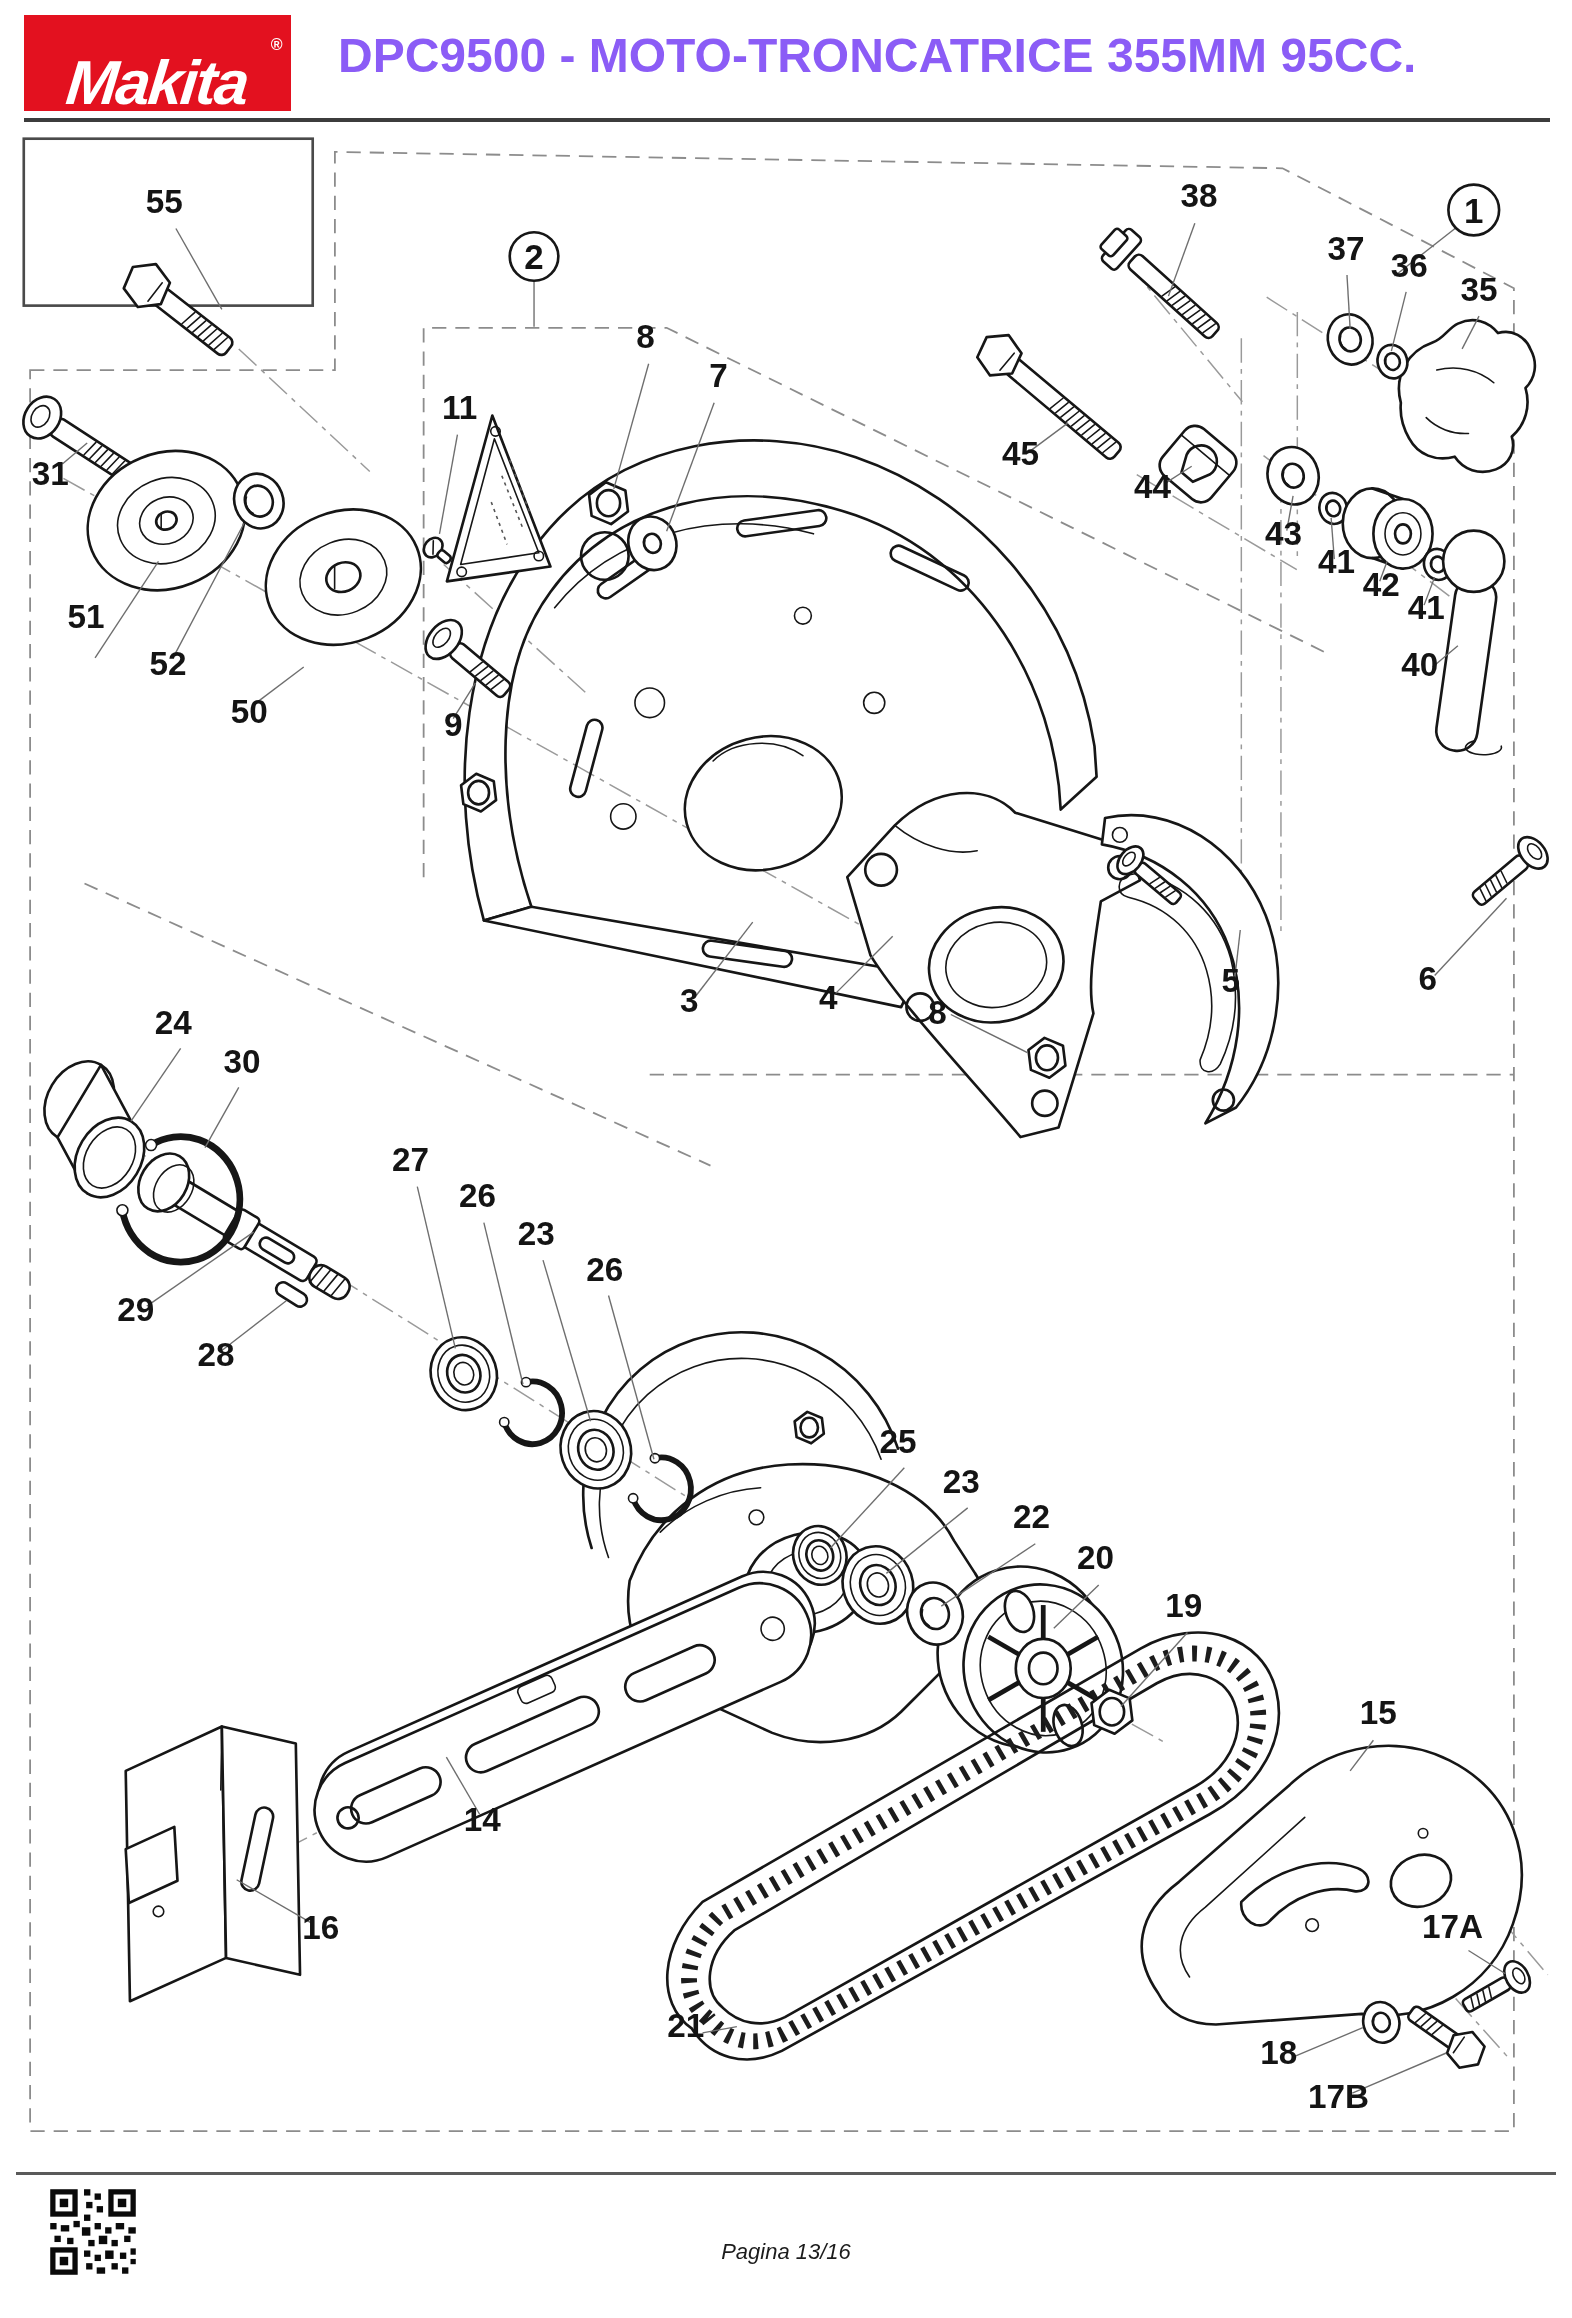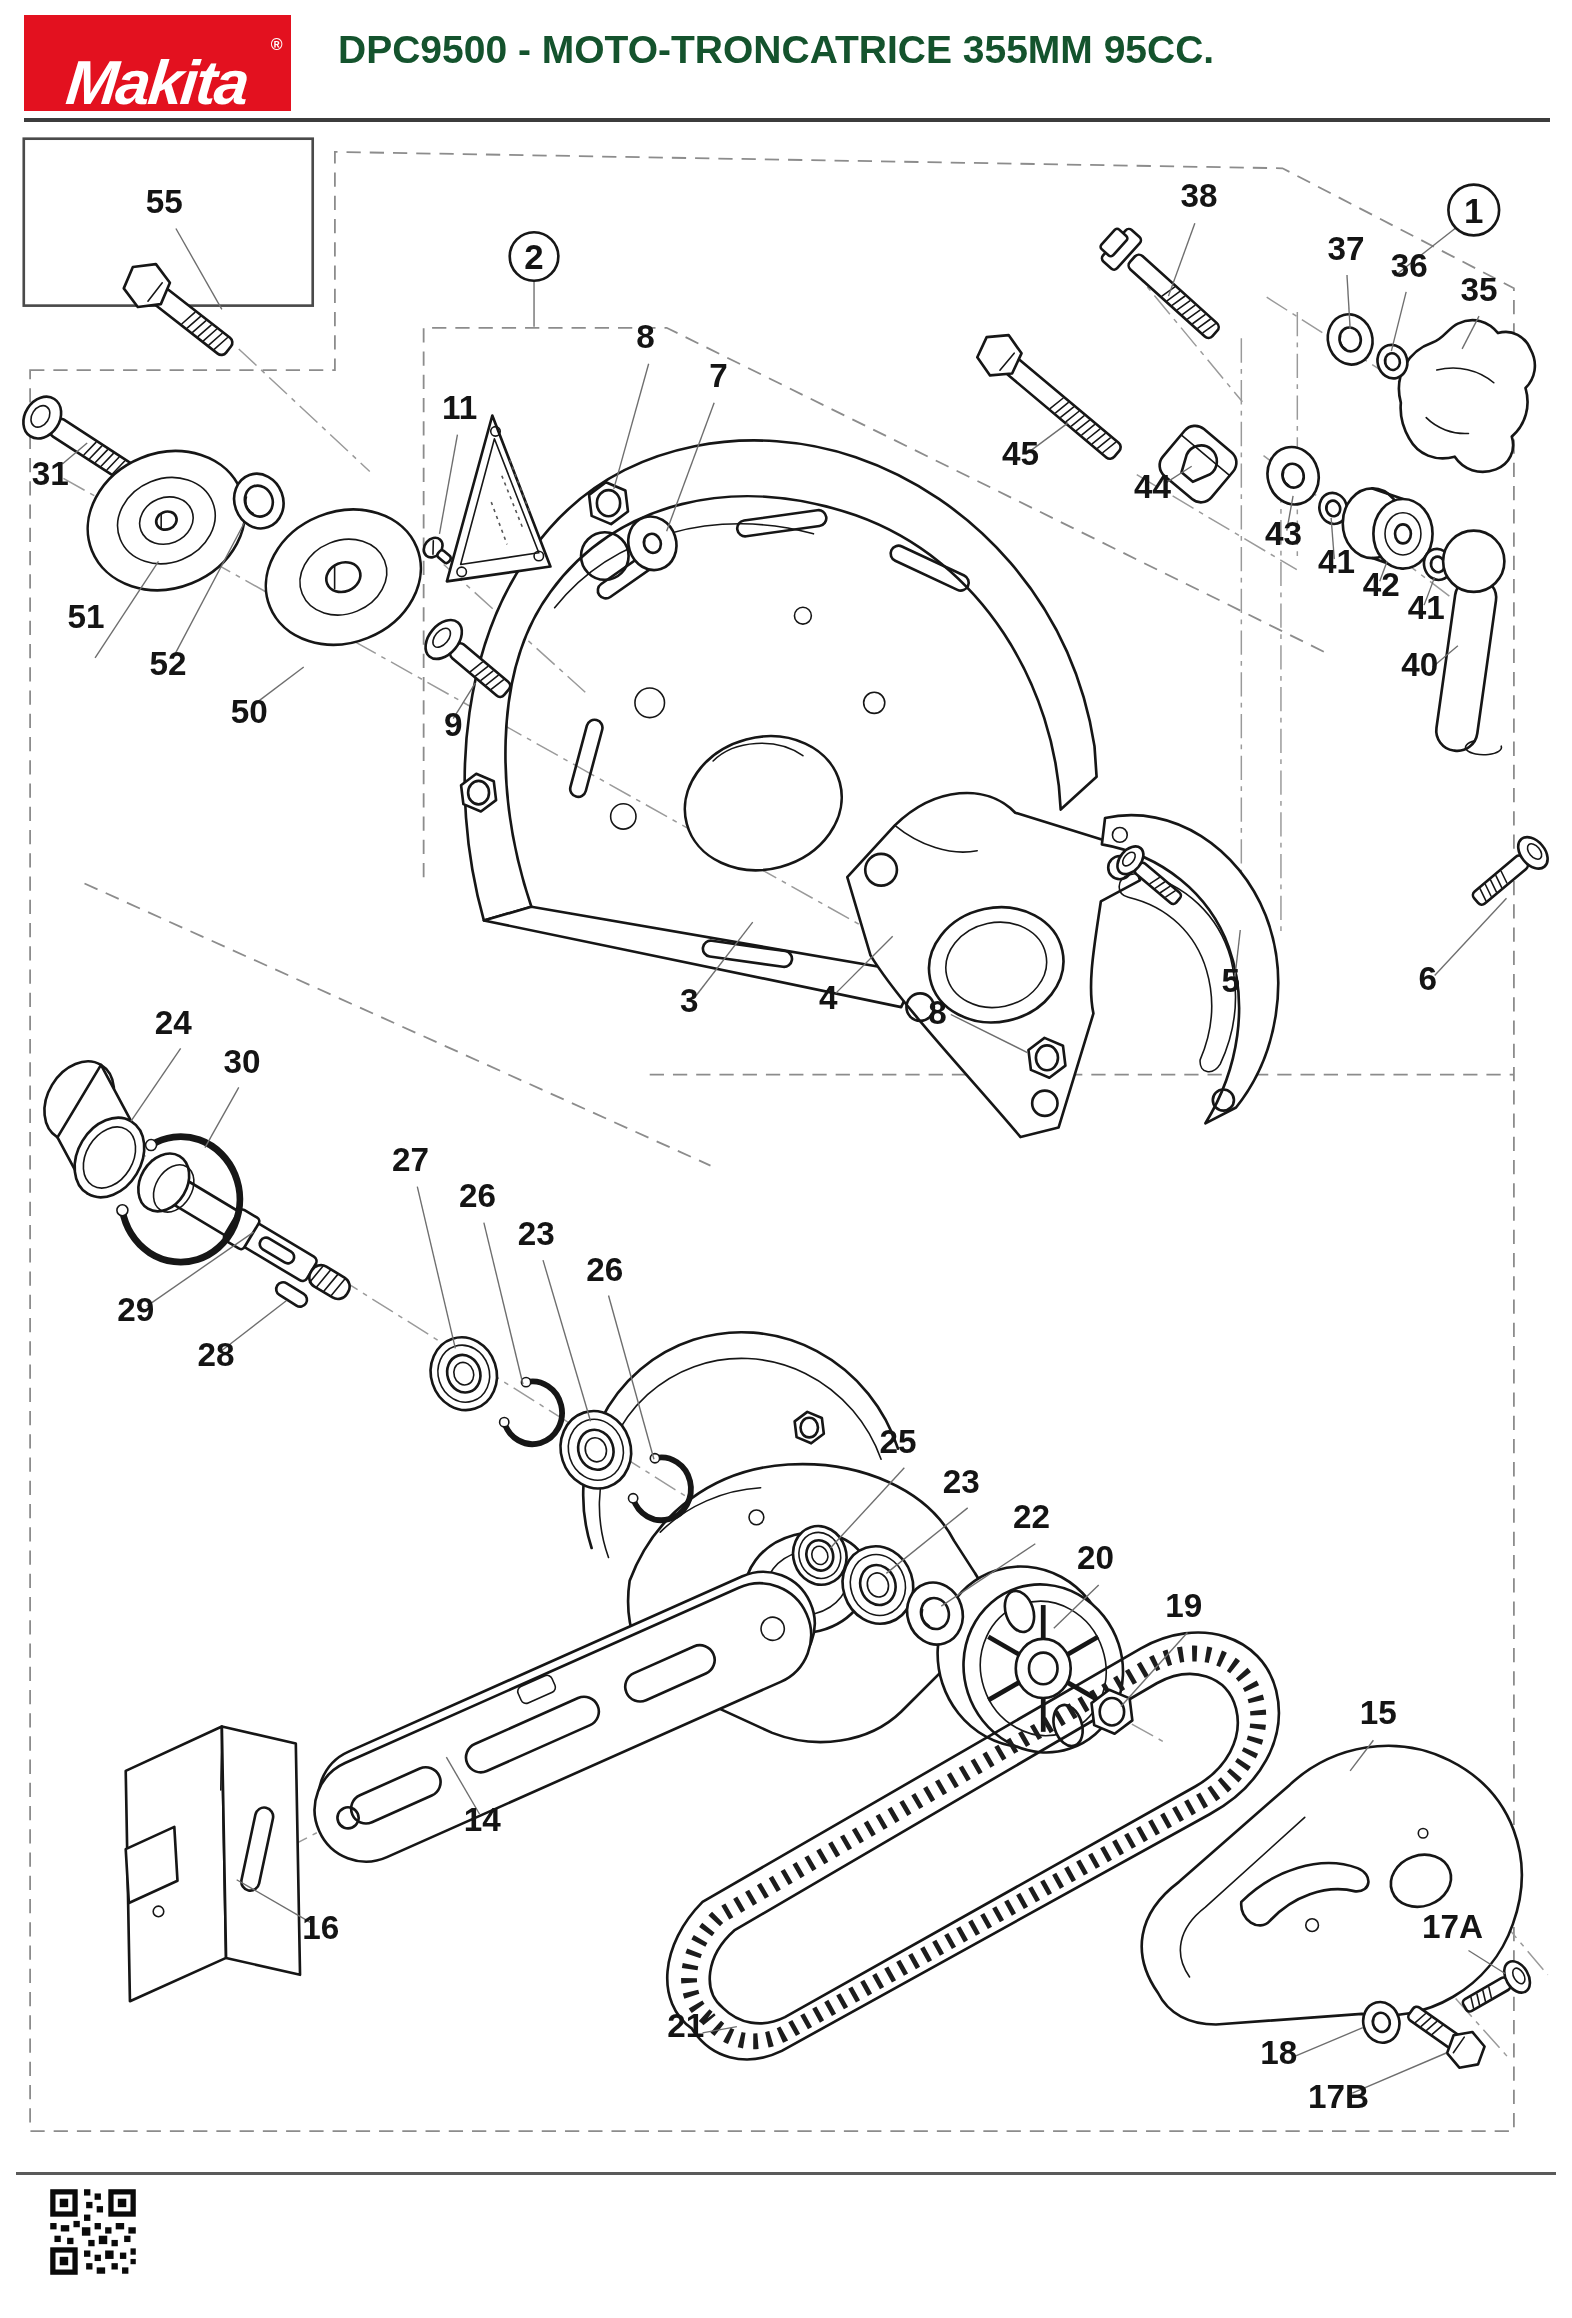--- a/index.html
+++ b/index.html
@@ -3,22 +3,22 @@
 <meta charset="utf-8">
 <style>
   html,body{margin:0;padding:0;background:#e8e8e8;}
   .page{position:relative;width:1572px;height:2319px;background:#ffffff;overflow:hidden;
         font-family:"Liberation Sans",sans-serif;}
   .logo{position:absolute;left:24px;top:15px;width:267px;height:96px;display:flex;
         align-items:flex-end;justify-content:center;}
   .logo-text{color:#fff;font-style:italic;font-weight:900;font-size:62px;line-height:1;
         transform:skewX(-6deg) translateY(3.2px);letter-spacing:-2.1px;}
   .logo-reg{position:absolute;right:8.5px;top:21px;color:#fff;font-size:16px;font-weight:700;}
-  .title{position:absolute;left:338px;top:27.5px;width:1210px;font-weight:700;font-size:39px;
-        color:#14532d;letter-spacing:0px;white-space:nowrap;}
+  .title{position:absolute;left:338px;top:27.5px;width:1210px;font-weight:700;font-size:48px;
+        color:#8b5cf6;letter-spacing:0px;white-space:nowrap;}
   .hrule{position:absolute;left:24px;top:118px;width:1526px;height:3.7px;background:#3c3c3c;}
   .frule{position:absolute;left:16px;top:2172px;width:1540px;height:3.2px;background:#5a5a5a;}
   .pagina{position:absolute;left:0;top:2239px;width:100%;text-align:center;font-style:italic;
         font-size:22px;color:#1c1c1c;}
   svg text{user-select:none;}
   .ln{stroke:#161616;stroke-width:5;fill:none;stroke-linecap:round;stroke-linejoin:round;}
   .f{fill:#ffffff;}
   .thin{stroke-width:3;}
   .leader{stroke:#6e6e6e;stroke-width:2.6;fill:none;}
   .dash{stroke:#8c8c8c;stroke-width:3.4;fill:none;stroke-dasharray:27 17;}
@@ -589,20 +589,21 @@
         <text x="913" y="3465" class="plabel">14</text>
         <text x="607" y="3671" class="plabel">16</text>
         <text x="1298" y="3855" class="plabel">21</text>
         <text x="2750" y="3668" class="plabel">17A</text>
         <text x="2421" y="3906" class="plabel">18</text>
         <text x="2534" y="3991" class="plabel">17B</text>
       </g>
   </svg>
 
   <div class="frule"></div>
+  <div class="pagina">Pagina 13/16</div>
 
   <svg class="qr" width="94" height="94" viewBox="0 0 89 89" xmlns="http://www.w3.org/2000/svg">
     <rect x="0" y="0" width="89" height="89" fill="#fff"></rect>
     <g fill="#0a0a0a">
       <rect x="4" y="4" width="26" height="26"></rect>
         <rect x="59" y="4" width="26" height="26"></rect>
         <rect x="4" y="59" width="26" height="26"></rect>
       <rect x="9" y="9" width="16" height="16" fill="#fff"></rect>
         <rect x="64" y="9" width="16" height="16" fill="#fff"></rect>
         <rect x="9" y="64" width="16" height="16" fill="#fff"></rect>

